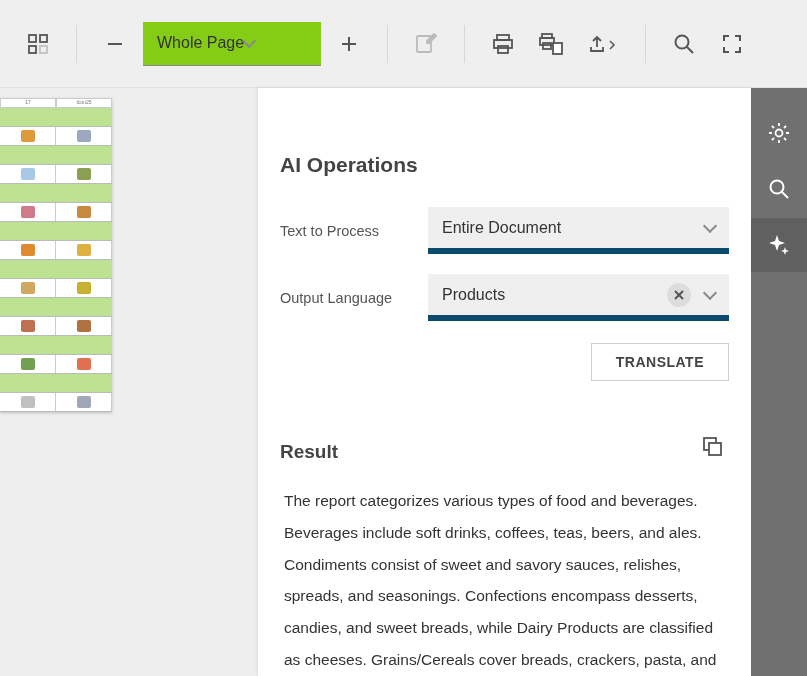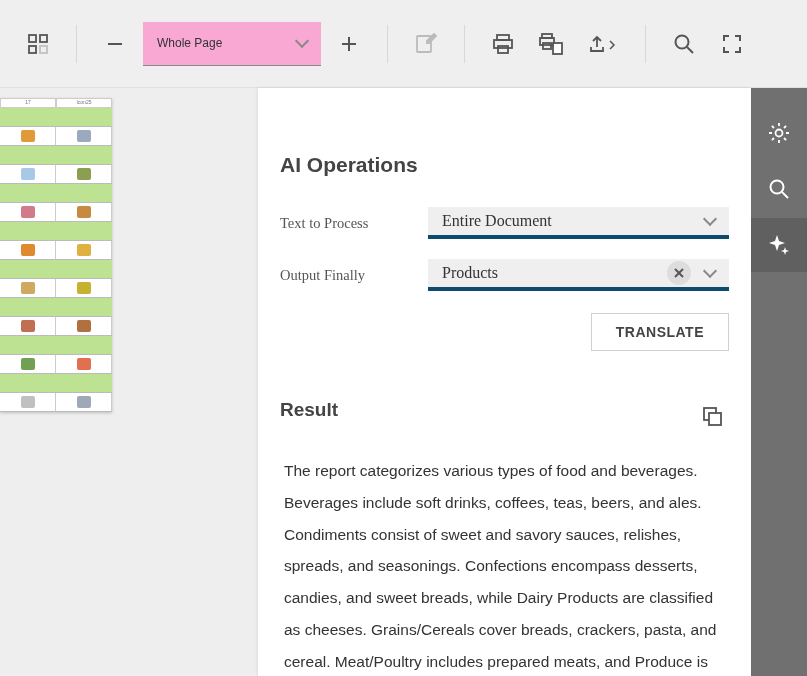--- a/index.html
+++ b/index.html
@@ -13,63 +13,63 @@
     padding: 0 18px;
     gap: 8px;
     border-bottom: 1px solid #e0e0e0;
   }
   .toolbar-divider { width: 1px; height: 38px; background: #d8d8d8; margin: 0 10px; }
   .toolbar-btn {
     width: 40px; height: 40px; display: flex; align-items: center; justify-content: center;
     color: #555; border: none; background: transparent; cursor: pointer;
   }
   .toolbar-select {
-    height: 44px; background: #f9a8d4; border: none; border-bottom: 1px solid #888;
-    display: flex; align-items: center; padding: 0 14px; color: #333; font-size: 12px;
-    width: 178px; justify-content: space-between; cursor: pointer;
+    height: 44px; background: #84cc16; border: none; border-bottom: 1px solid #888;
+    display: flex; align-items: center; padding: 0 14px; color: #333; font-size: 16px;
+    width: 178px; justify-content: flex-start; cursor: pointer;
   }
   .chev { width: 10px; height: 10px; border-left: 2px solid #888; border-bottom: 2px solid #888; transform: rotate(-45deg); margin-top:-4px; }
   
   .main { display: flex; height: calc(676px - 88px); }
   .doc-area { flex: 0 0 258px; background: #eeeeee; padding-top: 10px; position: relative; overflow: hidden; }
   .doc-page { background: #fff; width: 112px; box-shadow: 0 1px 3px rgba(0,0,0,0.2); margin-left: 0; }
   .doc-header { height: 10px; display:flex; }
   .doc-header .cell { flex:1; border:0.5px solid #ccc; font-size:5px; color:#777; text-align:center; }
   .doc-row { height: 19px; display:flex; border-bottom:0.5px solid #bbb; }
   .doc-row.green { background: #bce292; }
   .doc-row .cell { flex:1; display:flex; align-items:center; justify-content:center; border-right:0.5px solid #ccc; }
   .food-icon { width:14px; height:12px; border-radius:2px; }
   
   .panel {
     flex: 1; background: #fff; display:flex; flex-direction:column;
     box-shadow: -1px 0 3px rgba(0,0,0,0.08);
     padding: 28px 0 0 0;
     position:relative;
   }
   .panel-title { font-size: 21px; font-weight:600; color:#444; padding: 0 22px 20px; margin-top: 37px; }
-  .form-row { display:flex; align-items:center; padding: 10px 22px; gap: 18px; font-family: Liberation Serif, serif; }
+  .form-row { display:flex; align-items:center; padding: 10px 22px; gap: 18px; }
   .form-label { width: 130px; font-size:14.5px; color:#555; }
   .form-select {
-    flex:1; height:32px; background:#efefef; border-bottom:4px solid #0c4a6e;
+    flex:1; height:47px; background:#efefef; border-bottom:6px solid #0c4a6e;
     display:flex; align-items:center; padding:0 14px; font-size:16px; color:#333;
     justify-content:space-between; cursor:pointer;gap:24px;
   }
   .form-select .clear-btn {
     width:24px; height:24px; border-radius:50%; background:#ddd;
     display:flex; align-items:center; justify-content:center; color:#555;
     border:none; cursor:pointer;
   }
   .form-select .right { display:flex; align-items:center; gap:14px; }
   .buttons-row { display:flex; justify-content:flex-end; gap:14px; padding: 12px 22px 24px; }
   .action-btn {
     border:1px solid #d0d0d0; background:#fff; height:38px; padding:0 24px;
     font-size:14px; font-weight:600; color:#444; letter-spacing:0.5px; cursor:pointer;
   }
   .hr { height:1px; background:#e2e2e2; }
-  .result-head { display:flex; align-items:flex-start; justify-content:space-between; padding: 24px 22px 18px; }
+  .result-head { display:flex; align-items:flex-end; justify-content:space-between; padding: 24px 22px 18px; }
   .result-title { font-size:19px; font-weight:600; color:#444; }
   .copy-btn { width:34px; height:34px; display:flex; align-items:center; justify-content:center; border:none; background:transparent; cursor:pointer; color:#555;}
   .result-body { padding: 4px 26px 20px; font-size:15.5px; color:#333; line-height:2.05; }
   
   .rail { width:56px; background:#707070; display:flex; flex-direction:column; align-items:center; padding-top:18px; gap:2px; }
   .rail-btn { width:56px; height:54px; display:flex; align-items:center; justify-content:center; color:#fff; border:none; background:transparent; cursor:pointer; }
   .rail-btn.active { background:#606060; }
   
   svg { display:block; }
 </style>
@@ -232,21 +232,21 @@
   <div class="panel">
     <div class="panel-title">AI Operations</div>
     <div class="form-row">
       <div class="form-label">Text to Process</div>
       <div class="form-select">
         <span>Entire Document</span>
         <span class="chev"></span>
       </div>
     </div>
     <div class="form-row">
-      <div class="form-label">Output Finally</div>
+      <div class="form-label">Output Language</div>
       <div class="form-select">
         <span>Products</span>
         <span class="right">
           <button class="clear-btn">
             <svg width="12" height="12" viewBox="0 0 12 12" stroke="#555" stroke-width="2">
                 <line x1="2" y1="2" x2="10" y2="10"></line>
                 <line x1="10" y1="2" x2="2" y2="10"></line>
               </svg>
           </button>
           <span class="chev"></span>

